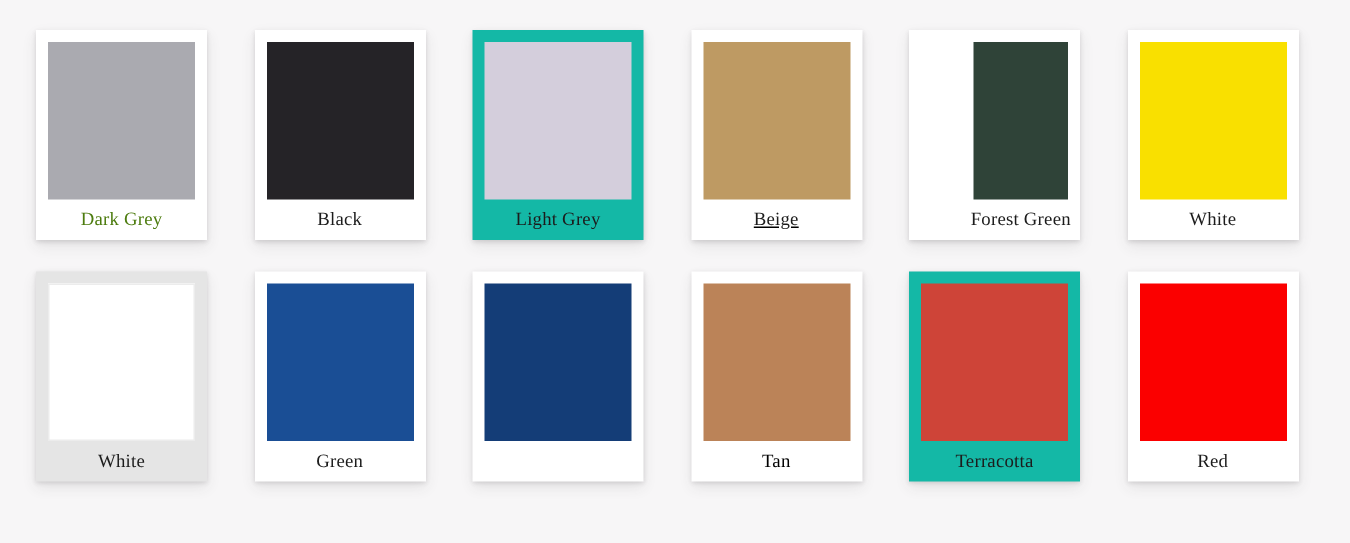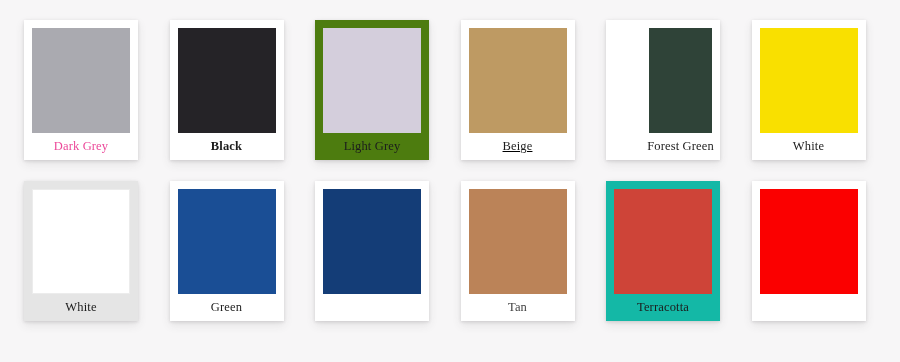--- a/index.html
+++ b/index.html
@@ -77,29 +77,29 @@
 </style>
 </head>
 <body style="background: rgb(247, 246, 247);">
 
 <div id="palette-board">
 
   <div class="swatch-row">
 
     <div class="swatch-card" style="background: rgb(255, 255, 255);">
       <div class="swatch-chip" style="background-color: rgb(170, 170, 176);"></div>
-      <div class="swatch-label" style="color: #ec4899;">Dark Grey</div>
+      <div class="swatch-label" style="color: #4d7c0f;">Dark Grey</div>
     </div>
 
-    <div class="swatch-card" style="background: rgb(255, 255, 255); font-weight: bold;">
+    <div class="swatch-card" style="background: rgb(255, 255, 255);">
       <div class="swatch-chip" style="background-color: rgb(37, 35, 39);"></div>
       <div class="swatch-label" style="color: rgb(28, 28, 28);">Black</div>
     </div>
 
-    <div class="swatch-card" style="background: #4d7c0f;">
+    <div class="swatch-card" style="background: #14b8a6;">
       <div class="swatch-chip" style="background-color: rgb(212, 206, 220);"></div>
       <div class="swatch-label" style="color: rgb(28, 28, 28);">Light Grey</div>
     </div>
 
     <div class="swatch-card" style="background: rgb(255, 255, 255); text-decoration: underline;">
       <div class="swatch-chip" style="background-color: rgb(190, 154, 99);"></div>
       <div class="swatch-label" style="color: rgb(28, 28, 28);">Beige</div>
     </div>
 
     <div class="swatch-card" style="background: rgb(255, 255, 255); padding-left: 43px;">
@@ -125,27 +125,28 @@
       <div class="swatch-chip" style="background-color: rgb(26, 78, 149);"></div>
       <div class="swatch-label" style="color: rgb(28, 28, 28);">Green</div>
     </div>
 
     <div class="swatch-card" style="background: rgb(255, 255, 255);">
       <div class="swatch-chip" style="background-color: rgb(20, 61, 119);"></div>
     </div>
 
     <div class="swatch-card" style="background: rgb(255, 255, 255);">
       <div class="swatch-chip" style="background-color: rgb(187, 131, 88);"></div>
-      <div class="swatch-label" style="color: #404040;">Tan</div>
+      <div class="swatch-label" style="color: #000000;">Tan</div>
     </div>
 
     <div class="swatch-card" style="background: #14b8a6;">
       <div class="swatch-chip" style="background-color: rgb(206, 68, 56);"></div>
       <div class="swatch-label" style="color: rgb(28, 28, 28);">Terracotta</div>
     </div>
 
     <div class="swatch-card" style="background: rgb(255, 255, 255);">
       <div class="swatch-chip" style="background-color: rgb(251, 0, 0);"></div>
+      <div class="swatch-label" style="color: rgb(28, 28, 28);">Red</div>
     </div>
 
   </div>
 
 </div>
 
 </body></html>

